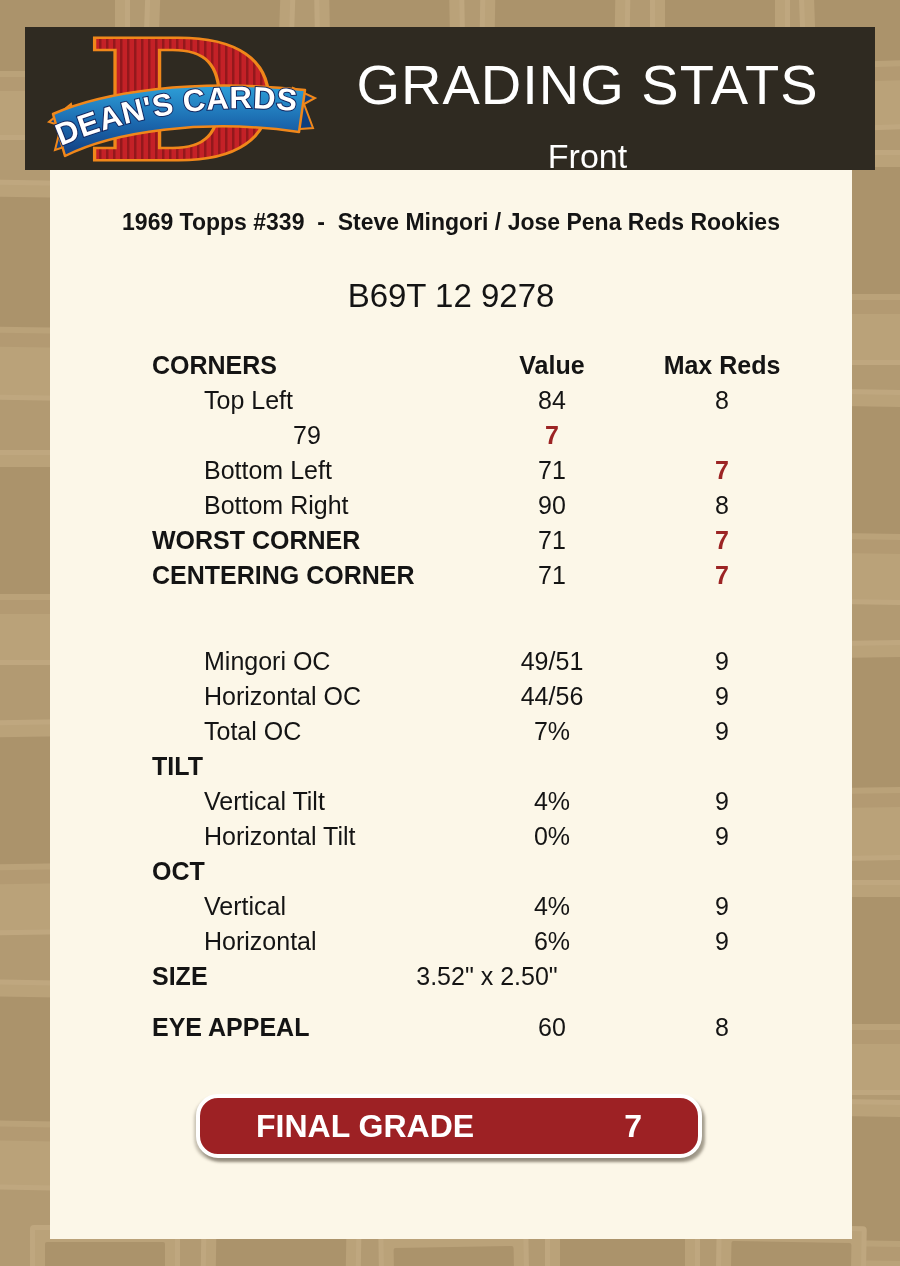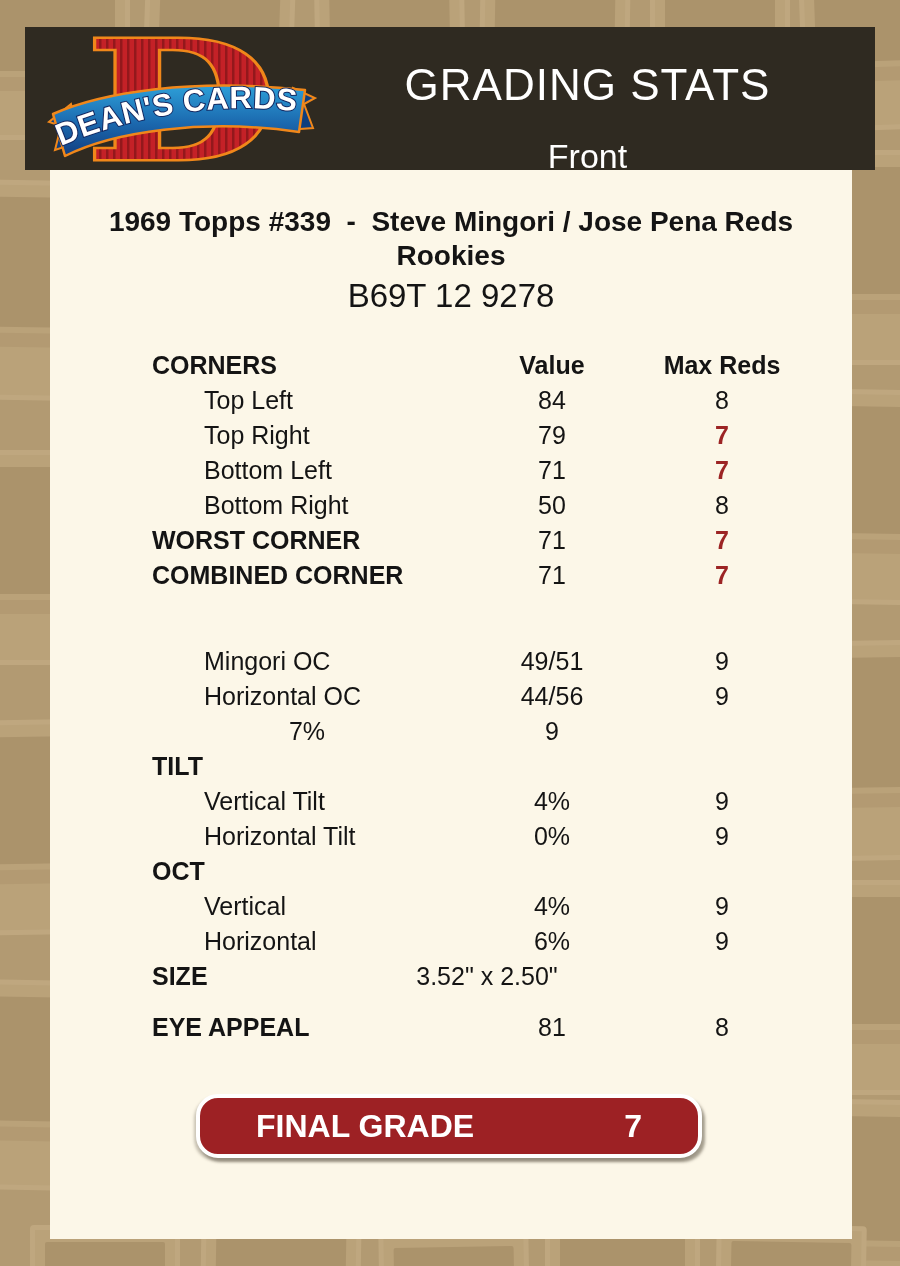--- a/index.html
+++ b/index.html
@@ -42,27 +42,27 @@
   
   .header-bar {
     position:absolute; left:25px; top:27px; width:850px; height:143px;
     background:#2f2a21; z-index:2;
   }
   .logo-svg { position:absolute; left:18px; top:5px; }
   .header-titles {
     position:absolute; left:330px; right:55px; top:32px;
     text-align:center; color:#ffffff;
   }
-  .header-main { font-size:44px; line-height:52px; letter-spacing:1px; }
+  .header-main { font-size:56px; line-height:52px; letter-spacing:1px; }
   .header-sub  { font-size:34px; line-height:42px; margin-top:24px; }
 
   
   .card-title {
     position:absolute; top:35px; left:0; width:100%;
-    text-align:center; font-weight:bold; font-size:28px; line-height:34px;
+    text-align:center; font-weight:bold; font-size:23px; line-height:34px;
     white-space:pre-wrap;
   }
   .card-title span { display:inline-block; max-width:700px; }
   .card-serial {
     position:absolute; top:113px; left:0; width:100%;
     text-align:center; font-size:33px; line-height:26px;
   }
 
   
   .stats { position:absolute; left:102px; top:178px; width:650px; }
@@ -182,59 +182,59 @@
       <div class="lbl">CORNERS</div>
       <div class="val">Value</div>
       <div class="max">Max Reds</div>
     </div>
     <div class="trow r-item">
       <div class="lbl">Top Left</div>
       <div class="val">84</div>
       <div class="max">8</div>
     </div>
     <div class="trow r-item">
-      <div class="lbl">Top Right</div>
       <div class="val">79</div>
       <div class="max red">7</div>
     </div>
     <div class="trow r-item">
       <div class="lbl">Bottom Left</div>
       <div class="val">71</div>
       <div class="max red">7</div>
     </div>
     <div class="trow r-item">
       <div class="lbl">Bottom Right</div>
-      <div class="val">50</div>
+      <div class="val">90</div>
       <div class="max">8</div>
     </div>
     <div class="trow r-section">
       <div class="lbl">WORST CORNER</div>
       <div class="val">71</div>
       <div class="max red">7</div>
     </div>
     <div class="trow r-section">
-      <div class="lbl">COMBINED CORNER</div>
+      <div class="lbl">CENTERING CORNER</div>
       <div class="val">71</div>
       <div class="max red">7</div>
     </div>
     <div class="trow r-section gap">
       <div class="val"></div>
       <div class="max"></div>
     </div>
     <div class="trow r-item">
       <div class="lbl">Mingori OC</div>
       <div class="val">49/51</div>
       <div class="max">9</div>
     </div>
     <div class="trow r-item">
       <div class="lbl">Horizontal OC</div>
       <div class="val">44/56</div>
       <div class="max">9</div>
     </div>
     <div class="trow r-item">
+      <div class="lbl">Total OC</div>
       <div class="val">7%</div>
       <div class="max">9</div>
     </div>
     <div class="trow r-section">
       <div class="lbl">TILT</div>
       <div class="val"></div>
       <div class="max"></div>
     </div>
     <div class="trow r-item">
       <div class="lbl">Vertical Tilt</div>
@@ -261,21 +261,21 @@
       <div class="val">6%</div>
       <div class="max">9</div>
     </div>
     <div class="trow r-section r-size">
       <div class="lbl">SIZE</div>
       <div class="val">3.52" x 2.50"</div>
       <div class="max"></div>
     </div>
     <div class="trow r-section gap">
       <div class="lbl">EYE APPEAL</div>
-      <div class="val">81</div>
+      <div class="val">60</div>
       <div class="max">8</div>
     </div>
   </div>
 
   <div class="final-grade">
     <span>FINAL GRADE</span>
     <span>7</span>
   </div>
 </div>
 

